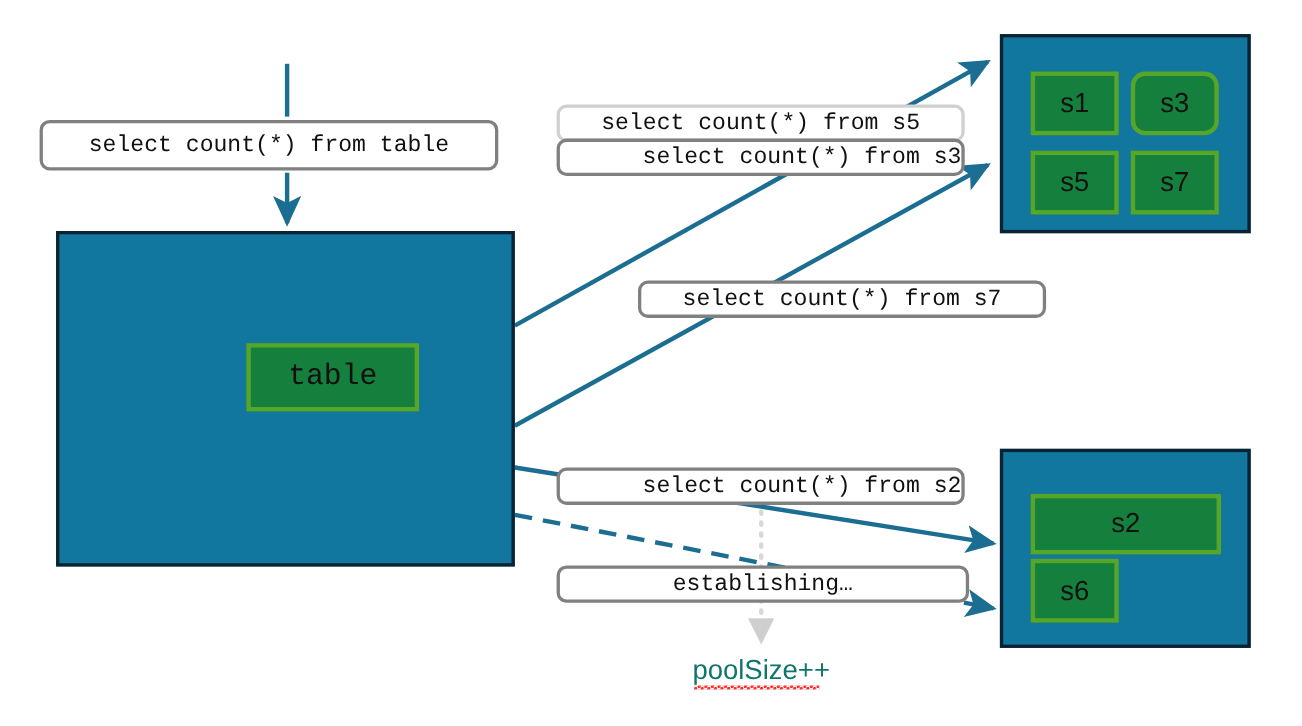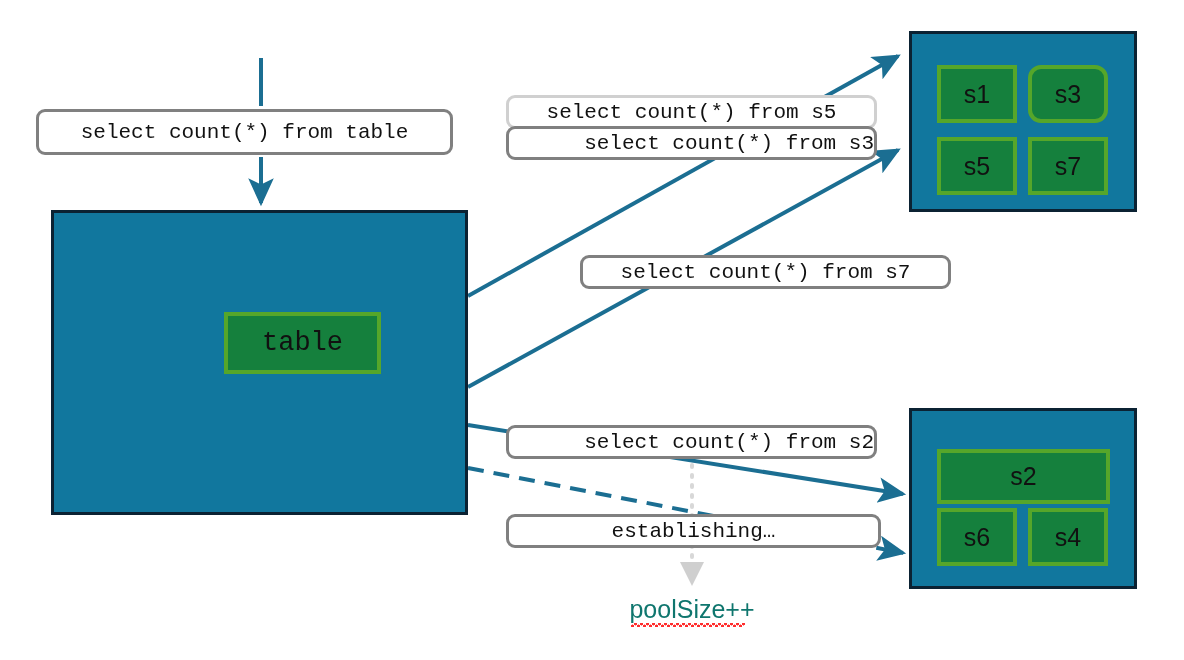--- a/index.html
+++ b/index.html
@@ -180,21 +180,18 @@
   </div>
 
   <div class="pool" style="left:909px; top:408px; width:228px; height:181px;">
   </div>
   <div class="node" style="left:937px; top:437px; width:173px; height:55px;margin-top:12px;">
     <span>s2</span>
   </div>
   <div class="node" style="left:937px; top:508px; width:80px; height:58px;">
     <span>s6</span>
   </div>
-  <div class="node" style="left:1028px; top:508px; width:80px; height:58px;">
-    <span>s4</span>
-  </div>
 
   <div class="ghost" style="left:592px; top:593px; width:200px; height:32px;">
     <span class="wavy">poolSize++</span>
   </div>
 
 </div>
 
 </body></html>

